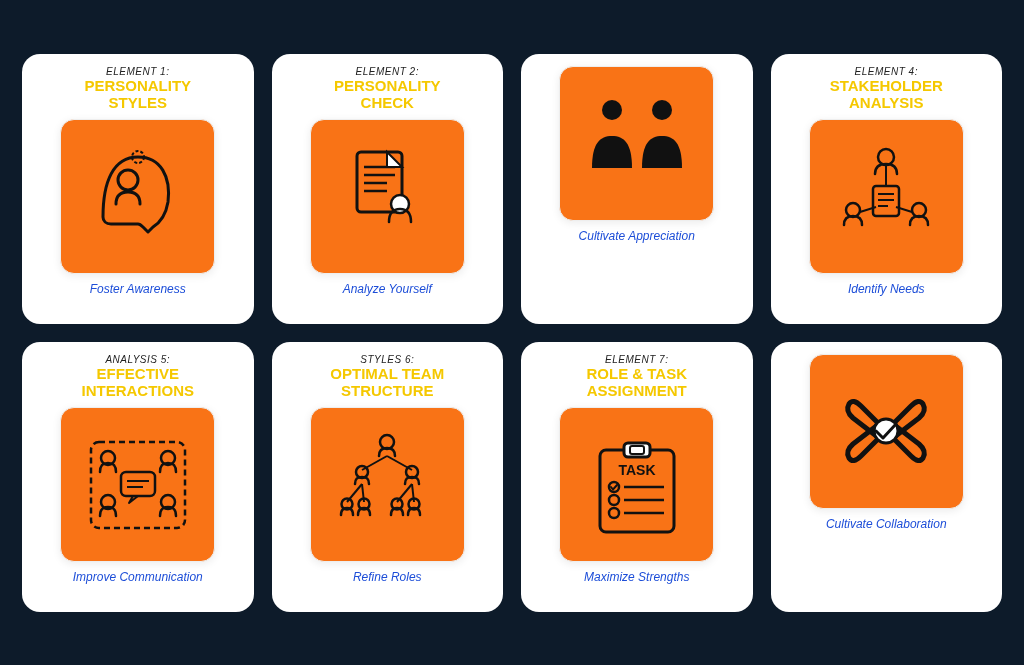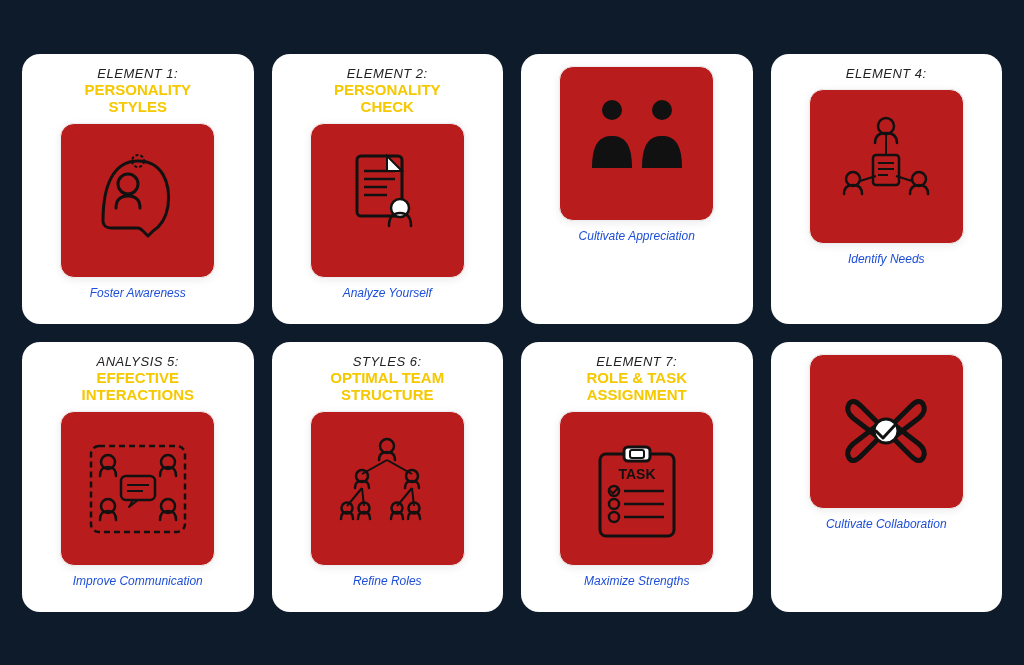--- a/index.html
+++ b/index.html
@@ -27,36 +27,36 @@
       display: flex;
       flex-direction: column;
       align-items: center;
       min-height: 270px;
     }
     .card-header {
       text-align: center;
       margin-bottom: 8px;
     }
     .element-label {
-      font-size: 13px;
+      font-size: 10px;
       font-style: italic;
       color: #222;
       font-weight: 500;
       letter-spacing: 0.5px;
     }
     .card-title {
       font-size: 15px;
       font-weight: 700;
       color: #f5c800;
       text-transform: uppercase;
       line-height: 1.15;
       text-align: center;
     }
     .icon-box {
-      background: #b91c1c;
+      background: #f97316;
       border-radius: 14px;
       width: 155px;
       height: 155px;
       display: flex;
       align-items: center;
       justify-content: center;
       box-shadow: 0 2px 8px rgba(0,0,0,0.08);
       border: 1px solid #eee;
       margin-bottom: 8px;
       flex-shrink: 0;
@@ -131,20 +131,21 @@
         <circle cx="80" cy="22" r="10" fill="#111"></circle>
         <path d="M60 80 C60 55 68 48 80 48 C92 48 100 55 100 80Z" fill="#111"></path>
       </svg>
     </div>
     <div class="card-caption">Cultivate Appreciation</div>
   </div>
 
   <div class="card">
     <div class="card-header">
       <div class="element-label">ELEMENT 4:</div>
+      <div class="card-title">STAKEHOLDER<br>ANALYSIS</div>
     </div>
     <div class="icon-box">
       <svg viewBox="0 0 110 110" fill="none" xmlns="http://www.w3.org/2000/svg">
 
         <circle cx="55" cy="15" r="8" stroke="#111" stroke-width="2.5" fill="none"></circle>
         <path d="M44 32 C44 24 49 22 55 22 C61 22 66 24 66 32" stroke="#111" stroke-width="2.5" fill="none" stroke-linecap="round"></path>
 
         <circle cx="22" cy="68" r="7" stroke="#111" stroke-width="2.5" fill="none"></circle>
         <path d="M13 83 C13 76 17 74 22 74 C27 74 31 76 31 83" stroke="#111" stroke-width="2.5" fill="none" stroke-linecap="round"></path>
 

